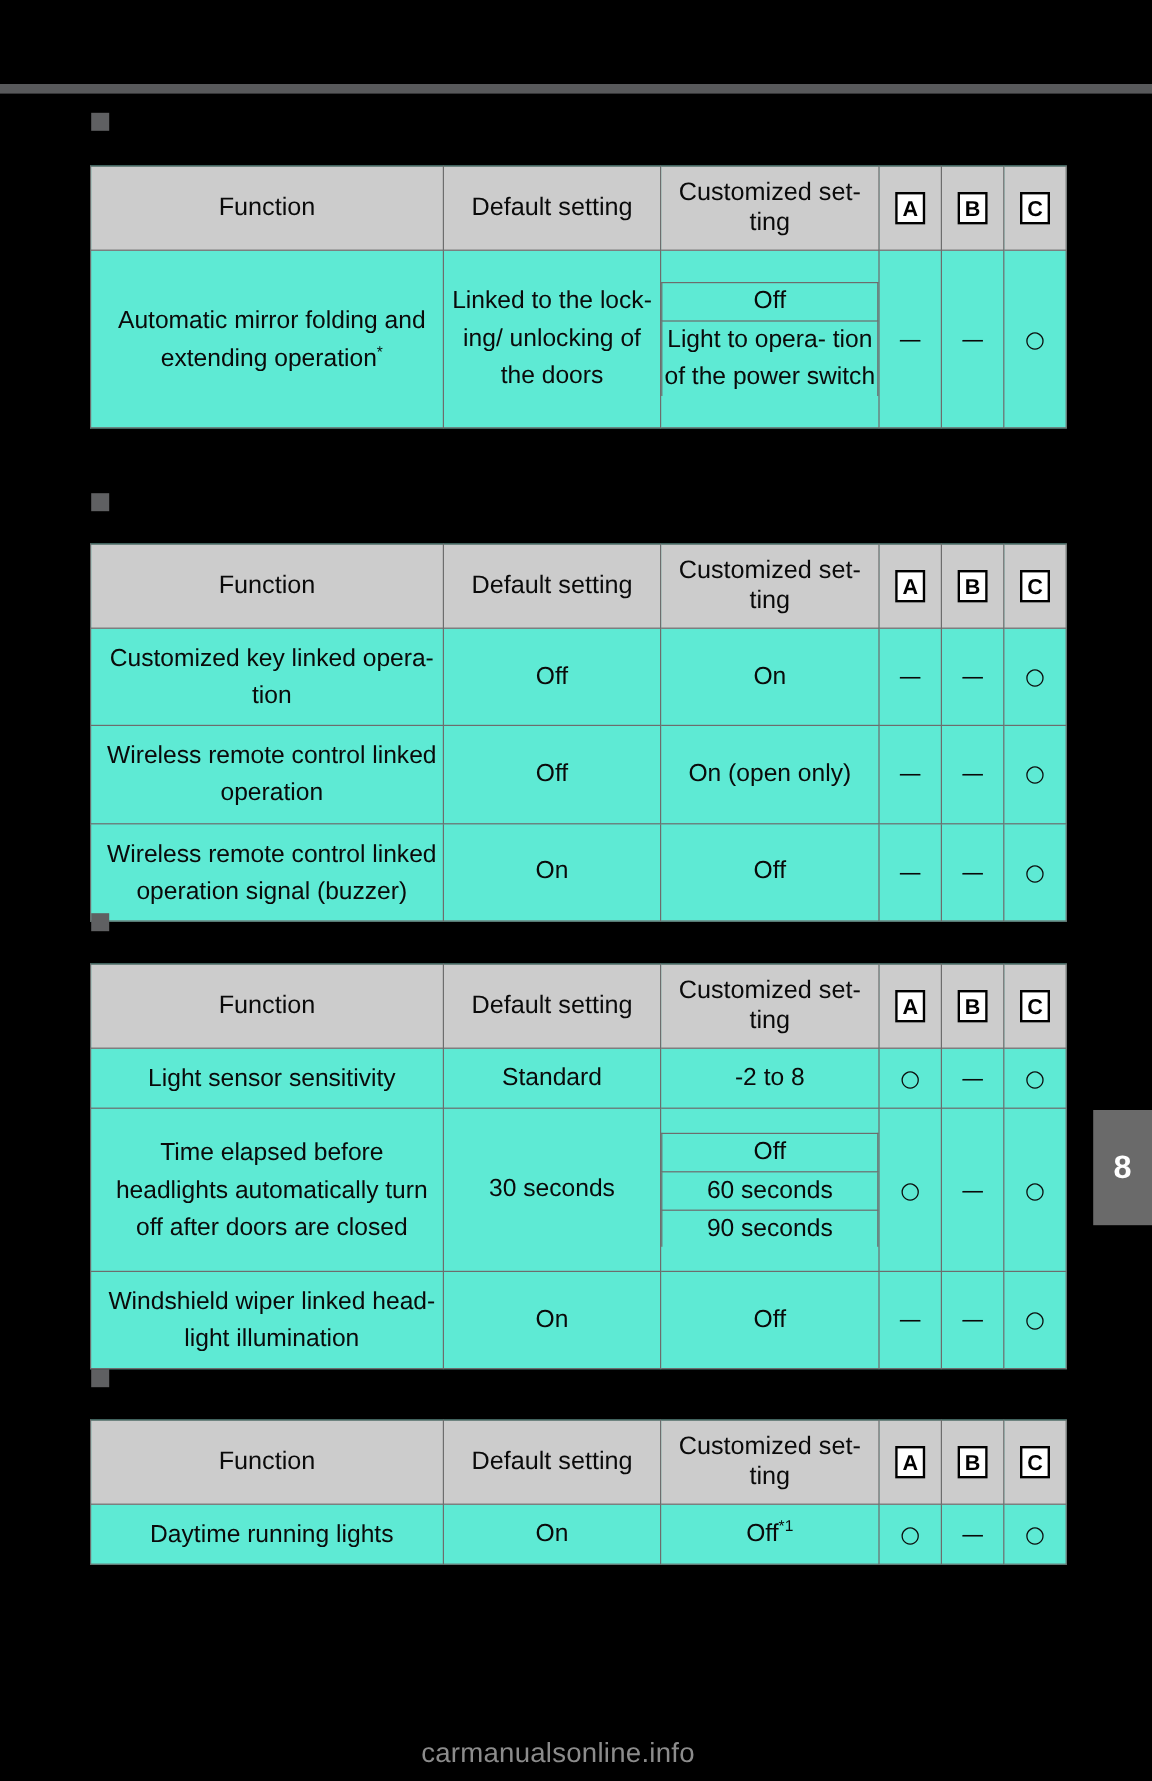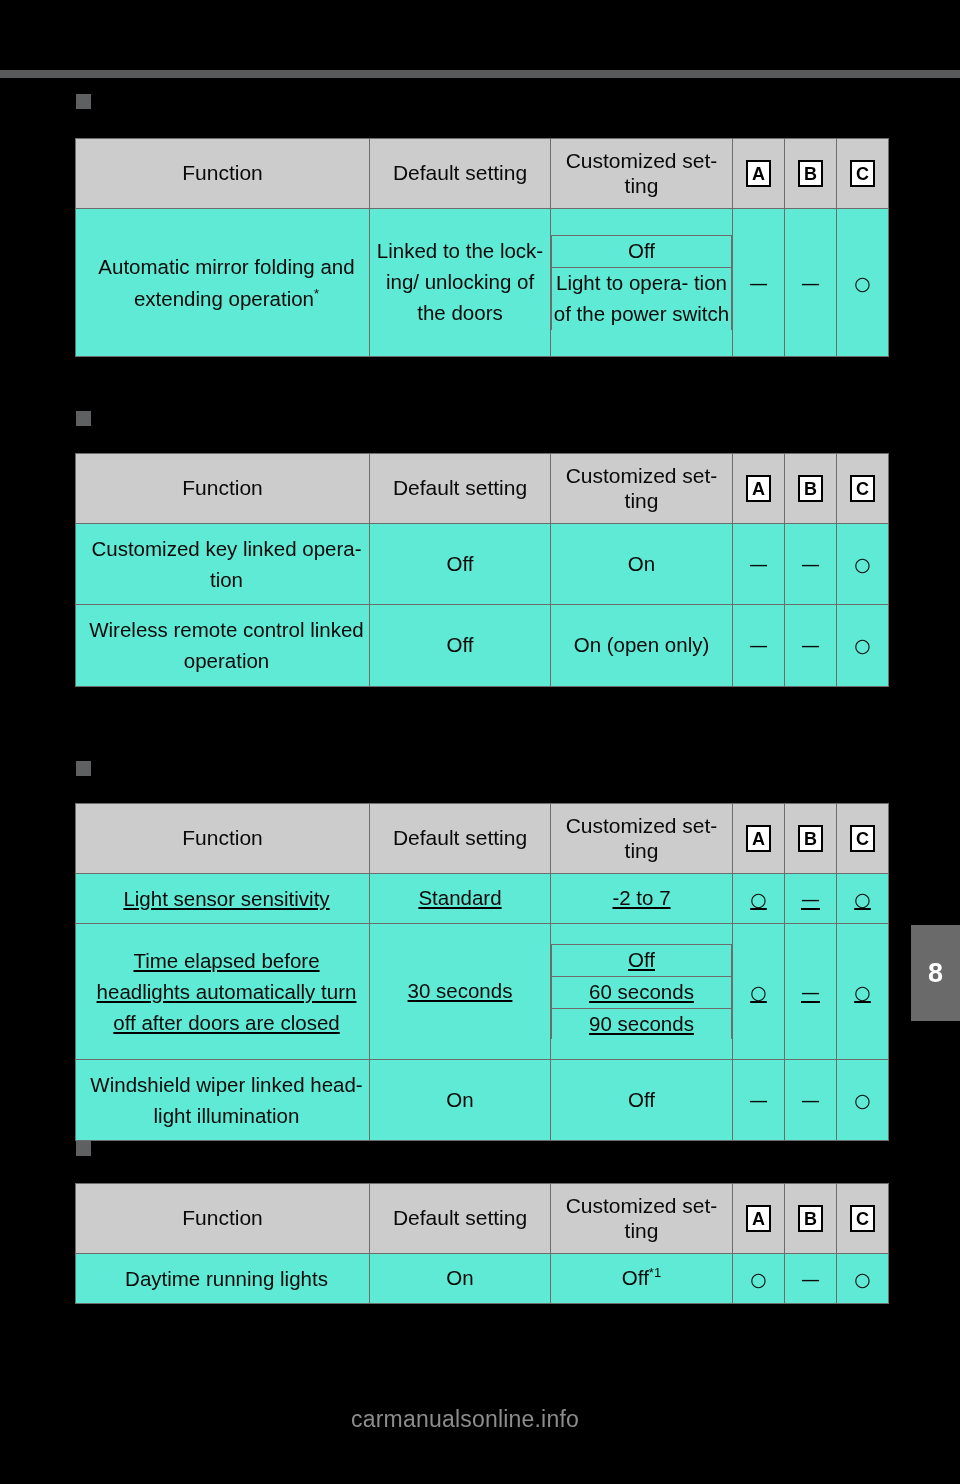--- a/index.html
+++ b/index.html
@@ -35,21 +35,21 @@
     color: #ffffff;
     display: flex;
     align-items: center;
     justify-content: center;
     font-size: 27px;
     font-weight: bold;
     font-family: "Liberation Sans", sans-serif;
   }
   .watermark {
     position: absolute;
-    left: 0; top: 1406px;
+    left: 0; top: 1447px;
     width: 960px;
     text-align: center;
     padding-right: 30px;
     color: #8c8c8c;
     font-size: 23px;
     letter-spacing: 0.2px;
     font-family: "Liberation Sans", sans-serif;
   }
 
   
@@ -272,20 +272,28 @@
           <td class="mark-cell"><span class="mk">○</span></td>
         </tr>
         <tr style="height:71px;padding-left:12px;">
           <td class="func-cell">Wireless remote control linked operation</td>
           <td class="ctr-cell">Off</td>
           <td class="ctr-cell">On (open only)</td>
           <td class="mark-cell"><span class="mk">—</span></td>
           <td class="mark-cell"><span class="mk">—</span></td>
           <td class="mark-cell"><span class="mk">○</span></td>
         </tr>
+        <tr style="height:71px;">
+          <td class="func-cell">Wireless remote control linked operation signal (buzzer)</td>
+          <td class="ctr-cell">On</td>
+          <td class="ctr-cell">Off</td>
+          <td class="mark-cell"><span class="mk">—</span></td>
+          <td class="mark-cell"><span class="mk">—</span></td>
+          <td class="mark-cell"><span class="mk">○</span></td>
+        </tr>
       </tbody>
     </table>
   </div>
 
   <div class="bullet" style="left:76px; top:761px;"></div>
 
   <div class="tbl-wrap" style="top:800px;">
     <table class="spec">
       <colgroup>
         <col class="c-func">
@@ -312,29 +320,29 @@
           </th>
           <th class="hdr-cell hdr-abc">
             <span class="abc-box">B</span>
           </th>
           <th class="hdr-cell hdr-abc">
             <span class="abc-box">C</span>
           </th>
         </tr>
       </thead>
       <tbody>
-        <tr style="height:47px;text-decoration:underline;">
+        <tr style="height:47px;">
           <td class="func-cell">Light sensor sensitivity</td>
           <td class="ctr-cell">Standard</td>
-          <td class="ctr-cell">-2 to 7</td>
-          <td class="mark-cell"><span class="mk">○</span></td>
-          <td class="mark-cell"><span class="mk">—</span></td>
-          <td class="mark-cell"><span class="mk">○</span></td>
-        </tr>
-        <tr style="height:136px;text-decoration:underline;">
+          <td class="ctr-cell">-2 to 8</td>
+          <td class="mark-cell"><span class="mk">○</span></td>
+          <td class="mark-cell"><span class="mk">—</span></td>
+          <td class="mark-cell"><span class="mk">○</span></td>
+        </tr>
+        <tr style="height:136px;">
           <td class="func-cell">Time elapsed before headlights automatically turn off after doors are closed</td>
           <td class="ctr-cell">30 seconds</td>
           <td class="nested-host">
             <table class="subtable">
               <tbody>
                   <tr>
                     <td>Off</td>
                   </tr>
               <tr>
                     <td>60 seconds</td>

